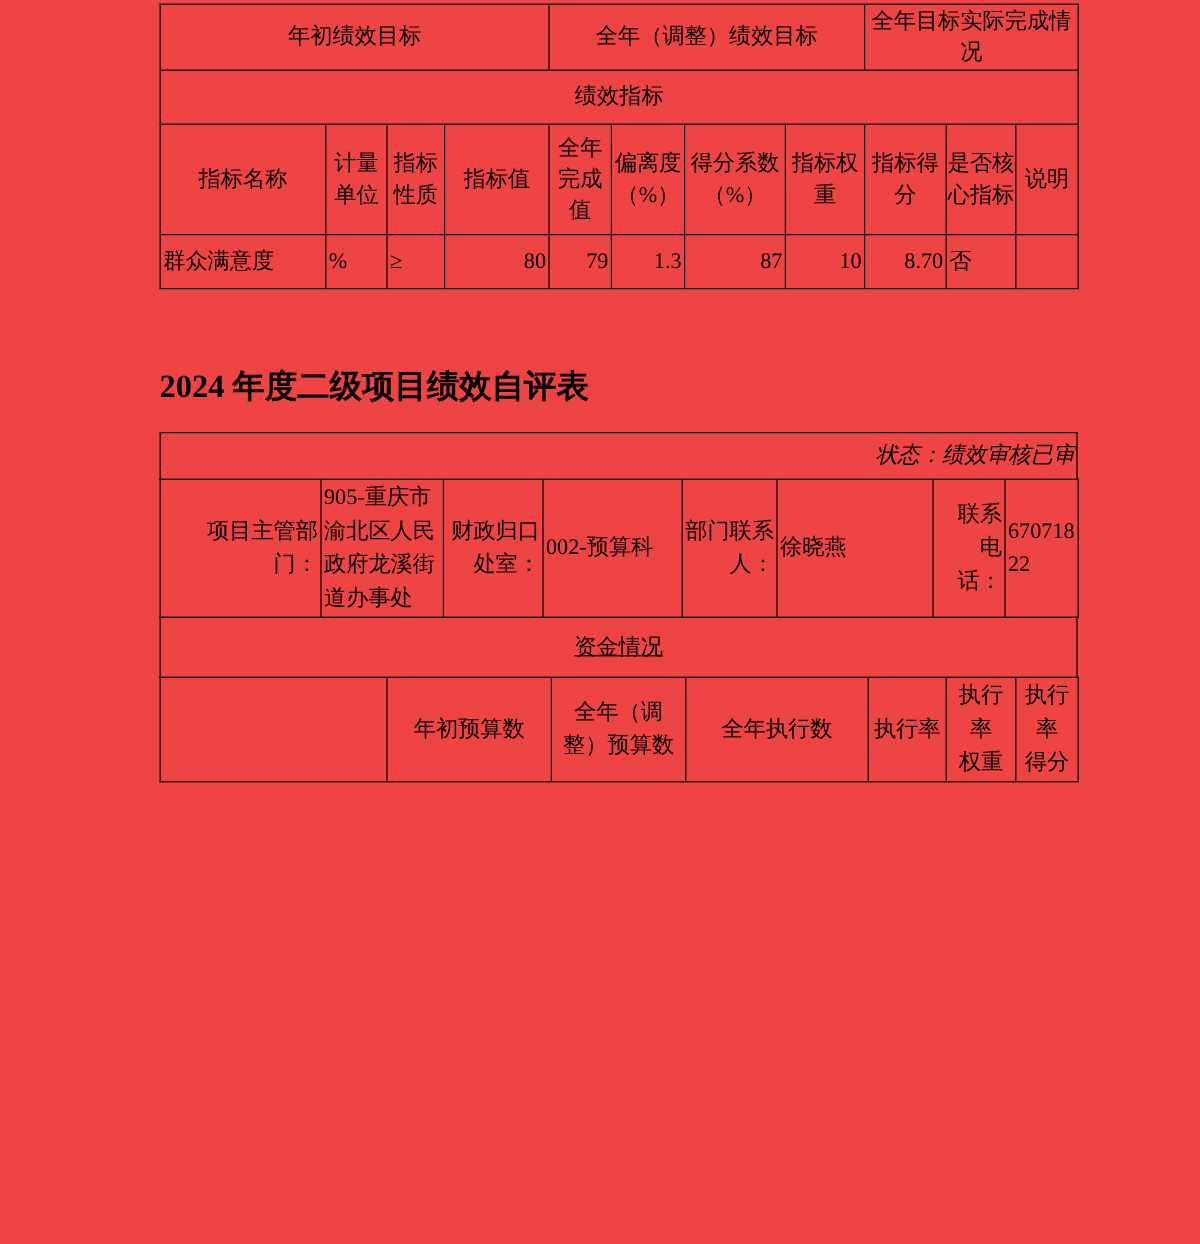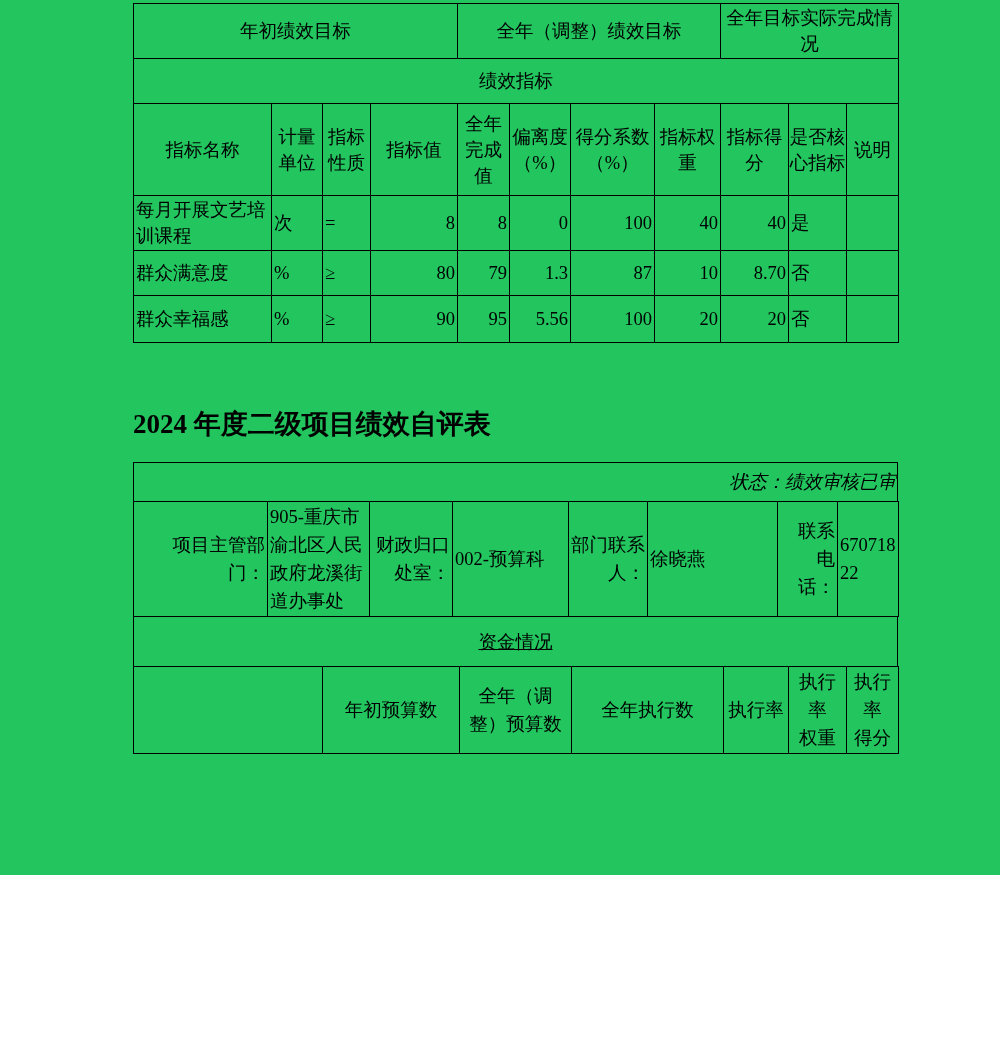--- a/index.html
+++ b/index.html
@@ -1,16 +1,16 @@
 <!DOCTYPE html>
 <html><head>
 <meta charset="utf-8">
 <style>
   html,body{margin:0;padding:0;}
-  .page{position:relative;width:1000px;height:875px;overflow:hidden;background:#22c55e;
+  .page{position:relative;width:1000px;height:1037px;overflow:hidden;background:#ef4444;
         font-family:"Liberation Serif","DejaVu Serif",serif;color:#000;}
   .doc{position:absolute;left:133px;top:3px;width:765px;}
   table{border-collapse:collapse;table-layout:fixed;width:765px;}
   td{border:1px solid #000;font-size:18.5px;line-height:26px;vertical-align:middle;
      padding:1px 2px;white-space:pre-line;overflow:hidden;}
   
   .t1 .hA td{height:48px;text-align:center;}
   .t1 .hB td{height:201px;vertical-align:middle;text-align:left;}
   .t1 .hC td{height:42px;text-align:center;}
   .t1 .hD td{height:89px;text-align:center;padding:1px 0;}
@@ -79,57 +79,30 @@
         <td>得分系数
 （%）</td>
         <td>指标权
 重</td>
         <td>指标得
 分</td>
         <td>是否核
 心指标</td>
         <td>说明</td>
       </tr>
-      <tr class="e1">
-        <td class="txt">每月开展文艺培
-训课程</td>
-        <td class="txt">次</td>
-        <td class="txt">=</td>
-        <td class="num">8</td>
-        <td class="num">8</td>
-        <td class="num">0</td>
-        <td class="num">100</td>
-        <td class="num">40</td>
-        <td class="num">40</td>
-        <td class="txt">是</td>
-        <td class="txt"></td>
-      </tr>
       <tr class="e3">
         <td class="txt">群众满意度</td>
         <td class="txt">%</td>
         <td class="txt">≥</td>
         <td class="num">80</td>
         <td class="num">79</td>
         <td class="num">1.3</td>
         <td class="num">87</td>
         <td class="num">10</td>
         <td class="num">8.70</td>
-        <td class="txt">否</td>
-        <td class="txt"></td>
-      </tr>
-      <tr class="e4">
-        <td class="txt">群众幸福感</td>
-        <td class="txt">%</td>
-        <td class="txt">≥</td>
-        <td class="num">90</td>
-        <td class="num">95</td>
-        <td class="num">5.56</td>
-        <td class="num">100</td>
-        <td class="num">20</td>
-        <td class="num">20</td>
         <td class="txt">否</td>
         <td class="txt"></td>
       </tr>
     </tbody>
       </table>
 
     <div class="title">2024 年度二级项目绩效自评表</div>
 
     <table class="t2">
       <tbody>

